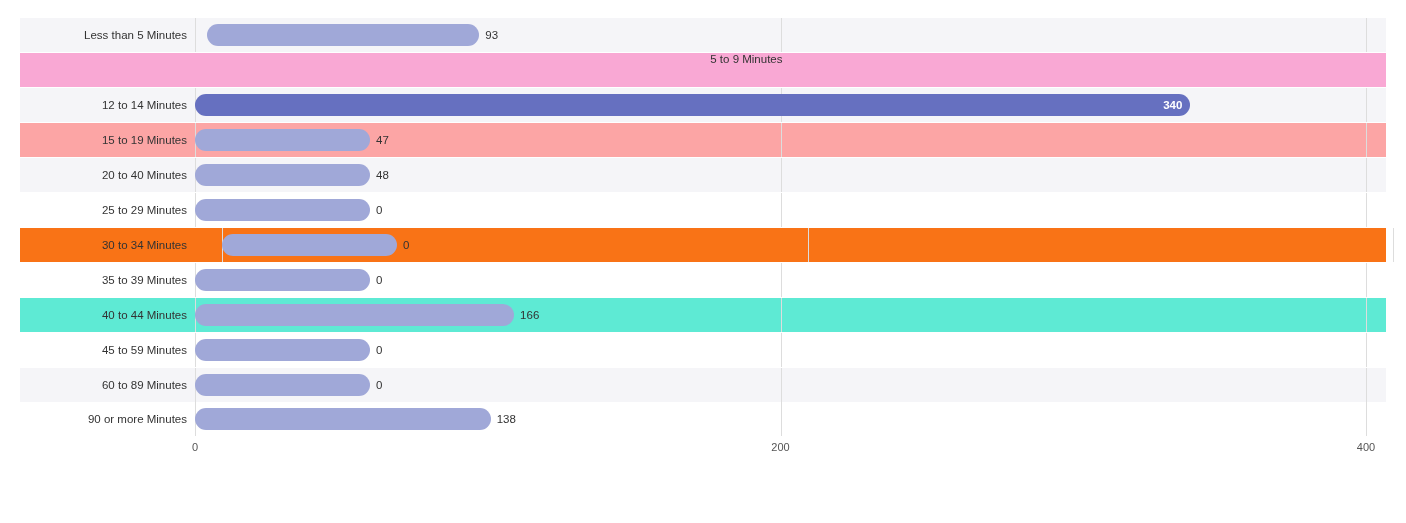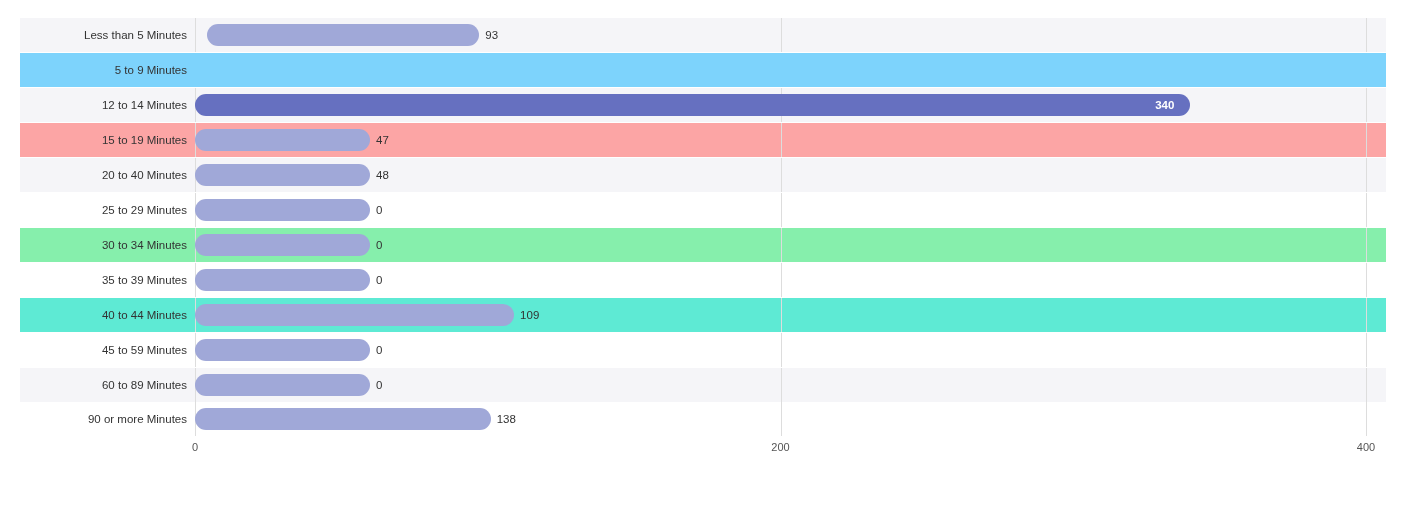--- a/index.html
+++ b/index.html
@@ -87,21 +87,21 @@
       background: #a0a8d8;
     }
     .bar-highlight {
       background: #6670c0;
     }
     .bar-value-inside {
       font-size: 11.5px;
       color: #fff;
       font-weight: bold;
       position: absolute;
-      right: 16px;
+      right: 8px;
       margin-left: 12px;
     }
     .x-axis {
       display: flex;
       align-items: flex-start;
       padding-top: 4px;
       margin-left: 175px;
     }
     .x-axis-inner {
       flex: 1;
@@ -136,21 +136,21 @@
     <div class="bar-row" style="background: rgb(245, 245, 248);">
           <div class="bar-label">Less than 5 Minutes</div>
           <div class="bar-wrapper" style="position: relative; padding-left: 12px;">
             <div class="grid-line" style="left: 0px;"></div>
             <div class="grid-line" style="left: 585.5px;"></div>
             <div class="grid-line" style="left: 1171px;"></div>
             <div class="bar bar-normal" style="width: 272.257px; position: relative;"></div>
             <span style="font-size: 11.5px; color: rgb(51, 51, 51); margin-left: 6px; white-space: nowrap;">93</span>
           </div>
         </div>
-        <div class="bar-row" style="background: #7dd3fc;">
+        <div class="bar-row" style="background: #f9a8d4; flex-direction: column;">
           <div class="bar-label">5 to 9 Minutes</div>
         </div>
         <div class="bar-row" style="background: rgb(245, 245, 248);">
           <div class="bar-label">12 to 14 Minutes</div>
           <div class="bar-wrapper" style="position: relative;">
             <div class="grid-line" style="left: 0px;"></div>
             <div class="grid-line" style="left: 585.5px;"></div>
             <div class="grid-line" style="left: 1171px;"></div>
             <div class="bar bar-highlight" style="width: 995.35px; position: relative;">
               <span class="bar-value-inside">340</span>
@@ -180,21 +180,21 @@
         <div class="bar-row" style="background: rgb(255, 255, 255);">
           <div class="bar-label">25 to 29 Minutes</div>
           <div class="bar-wrapper" style="position: relative;">
             <div class="grid-line" style="left: 0px;"></div>
             <div class="grid-line" style="left: 585.5px;"></div>
             <div class="grid-line" style="left: 1171px;"></div>
             <div class="bar bar-normal" style="width: 175px; position: relative;"></div>
             <span style="font-size: 11.5px; color: rgb(51, 51, 51); margin-left: 6px; white-space: nowrap;">0</span>
           </div>
         </div>
-        <div class="bar-row" style="background: #86efac;">
+        <div class="bar-row" style="background: #f97316; gap: 27px;">
           <div class="bar-label">30 to 34 Minutes</div>
           <div class="bar-wrapper" style="position: relative;">
             <div class="grid-line" style="left: 0px;"></div>
             <div class="grid-line" style="left: 585.5px;"></div>
             <div class="grid-line" style="left: 1171px;"></div>
             <div class="bar bar-normal" style="width: 175px; position: relative;"></div>
             <span style="font-size: 11.5px; color: rgb(51, 51, 51); margin-left: 6px; white-space: nowrap;">0</span>
           </div>
         </div>
         <div class="bar-row" style="background: rgb(255, 255, 255); justify-content: space-between;">
@@ -207,21 +207,21 @@
             <span style="font-size: 11.5px; color: rgb(51, 51, 51); margin-left: 6px; white-space: nowrap;">0</span>
           </div>
         </div>
         <div class="bar-row" style="background: #5eead4;">
           <div class="bar-label">40 to 44 Minutes</div>
           <div class="bar-wrapper" style="position: relative;">
             <div class="grid-line" style="left: 0px;"></div>
             <div class="grid-line" style="left: 585.5px;"></div>
             <div class="grid-line" style="left: 1171px;"></div>
             <div class="bar bar-normal" style="width: 319.098px; position: relative;"></div>
-            <span style="font-size: 11.5px; color: rgb(51, 51, 51); margin-left: 6px; white-space: nowrap;">109</span>
+            <span style="font-size: 11.5px; color: rgb(51, 51, 51); margin-left: 6px; white-space: nowrap;">166</span>
           </div>
         </div>
         <div class="bar-row" style="background: rgb(255, 255, 255);">
           <div class="bar-label">45 to 59 Minutes</div>
           <div class="bar-wrapper" style="position: relative;">
             <div class="grid-line" style="left: 0px;"></div>
             <div class="grid-line" style="left: 585.5px;"></div>
             <div class="grid-line" style="left: 1171px;"></div>
             <div class="bar bar-normal" style="width: 175px; position: relative;"></div>
             <span style="font-size: 11.5px; color: rgb(51, 51, 51); margin-left: 6px; white-space: nowrap;">0</span>

